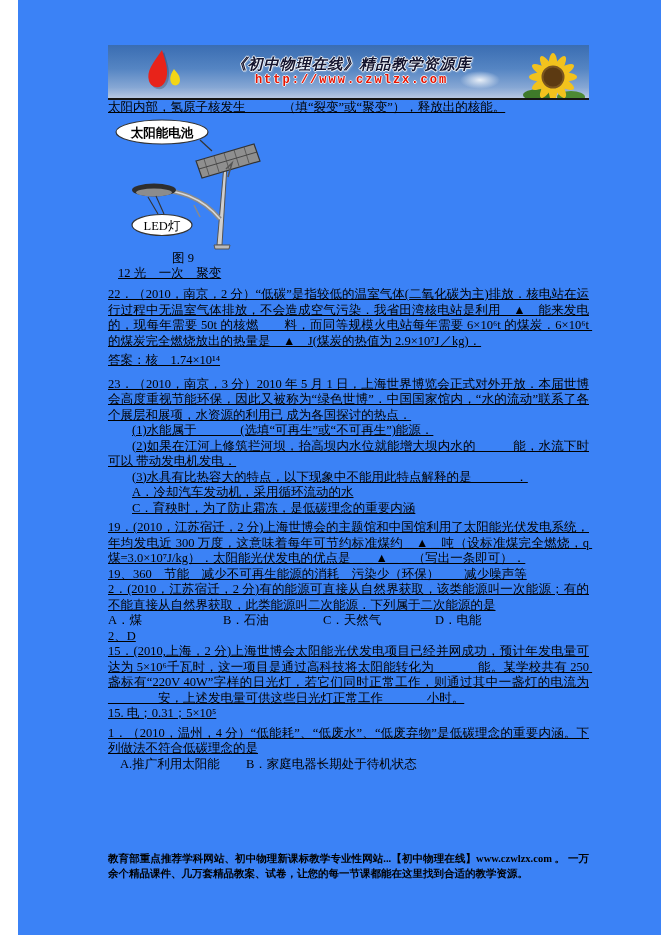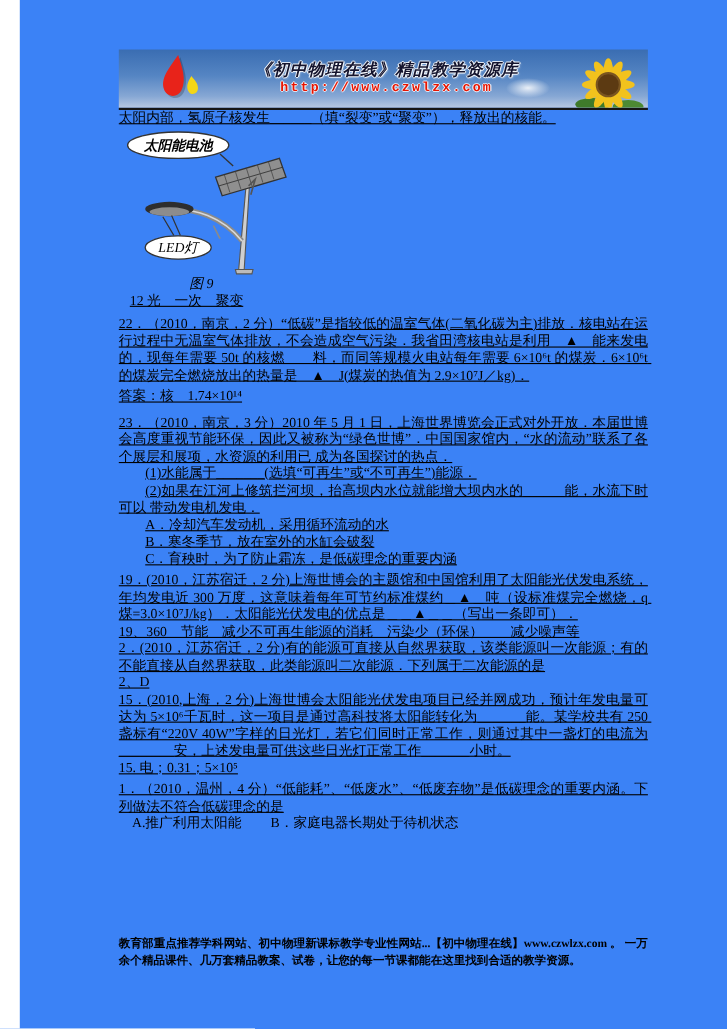--- a/index.html
+++ b/index.html
@@ -22,21 +22,21 @@
   .cloud{position:absolute;left:352px;top:26px;width:40px;height:18px;border-radius:50%;
          background:radial-gradient(closest-side,#ffffffd9,#ffffff00);}
 
   
   .line{margin:0;font-size:12.5px;line-height:15.5px;text-align:justify;white-space:pre-wrap;text-decoration:underline;}
   .ind{text-indent:24px;}
   .ind-sm{text-indent:10px;}
   .mt4{margin-top:4px;} .mt6{margin-top:6px;} .mt8{margin-top:8px;}
 
   
-  .figure{margin:3px 0 0 6px;width:200px;font-style:italic;}
+  .figure{margin:3px 0 0 6px;width:200px;}
   .figure svg{display:block;}
   .figure-caption{font-size:12.5px;line-height:15px;margin-left:58px;}
 
   
   .opt-row{display:flex;margin:0;font-size:12.5px;line-height:15.5px;}
   .opt-row .o1{width:115px;} .opt-row .o2{width:100px;} .opt-row .o3{width:112px;}
   .opt-row2{display:flex;margin:0;font-size:12.5px;line-height:15.5px;padding-left:12px;}
   .opt-row2 .oa{width:126px;}
 
   
@@ -124,28 +124,34 @@
     </div>
 
     <p class="line ind-sm">12 光　一次　聚变</p>
 
     <p class="line mt6">22．（2010，南京，2 分）“低碳”是指较低的温室气体(二氧化碳为主)排放．核电站在运行过程中无温室气体排放，不会造成空气污染．我省田湾核电站是利用　▲　能来发电的，现每年需要 50t 的核燃　　料，而同等规模火电站每年需要 6×10⁶t 的煤炭．6×10⁶t 的煤炭完全燃烧放出的热量是　▲　J(煤炭的热值为 2.9×10⁷J／kg)．</p>
     <p class="line mt4">答案：核　1.74×10¹⁴</p>
 
     <p class="line mt8">23．（2010，南京，3 分）2010 年 5 月 1 日，上海世界博览会正式对外开放．本届世博会高度重视节能环保，因此又被称为“绿色世博”．中国国家馆内，“水的流动”联系了各个展层和展项，水资源的利用已 成为各国探讨的热点．</p>
     <p class="line ind">(1)水能属于_______(选填“可再生”或“不可再生”)能源．</p>
     <p class="line ind">(2)如果在江河上修筑拦河坝，抬高坝内水位就能增大坝内水的______能，水流下时可以 带动发电机发电．</p>
+    <p class="line ind">(3)水具有比热容大的特点，以下现象中不能用此特点解释的是_______．</p>
     <p class="line ind">A．冷却汽车发动机，采用循环流动的水</p>
-    <p class="line ind">B．寒冬季节，放在室外的水缸会破裂</p>
     <p class="line ind">C．育秧时，为了防止霜冻，是低碳理念的重要内涵</p>
 
     <p class="line mt4">19．(2010，江苏宿迁，2 分)上海世博会的主题馆和中国馆利用了太阳能光伏发电系统，年均发电近 300 万度，这意味着每年可节约标准煤约＿▲＿吨（设标准煤完全燃烧，q 煤=3.0×10⁷J/kg）．太阳能光伏发电的优点是＿＿▲＿＿（写出一条即可）．</p>
     <p class="line">19、360　节能　减少不可再生能源的消耗　污染少（环保）　　减少噪声等</p>
 
     <p class="line">2．(2010，江苏宿迁，2 分)有的能源可直接从自然界获取，该类能源叫一次能源；有的不能直接从自然界获取，此类能源叫二次能源．下列属于二次能源的是</p>
+    <div class="opt-row">
+      <span class="o1">A．煤</span>
+      <span class="o2">B．石油</span>
+      <span class="o3">C．天然气</span>
+      <span>D．电能</span>
+    </div>
     <p class="line">2、D</p>
 
     <p class="line">15．(2010,上海，2 分)上海世博会太阳能光伏发电项目已经并网成功，预计年发电量可达为 5×10⁶千瓦时，这一项目是通过高科技将太阳能转化为_______能。某学校共有 250 盏标有“220V 40W”字样的日光灯，若它们同时正常工作，则通过其中一盏灯的电流为________安，上述发电量可供这些日光灯正常工作_______小时。</p>
     <p class="line">15. 电；0.31；5×10⁵</p>
 
     <p class="line mt4">1．（2010，温州，4 分）“低能耗”、“低废水”、“低废弃物”是低碳理念的重要内涵。下列做法不符合低碳理念的是</p>
     <div class="opt-row2">
       <span class="oa">A.推广利用太阳能</span>
       <span>B．家庭电器长期处于待机状态</span>
     </div>

